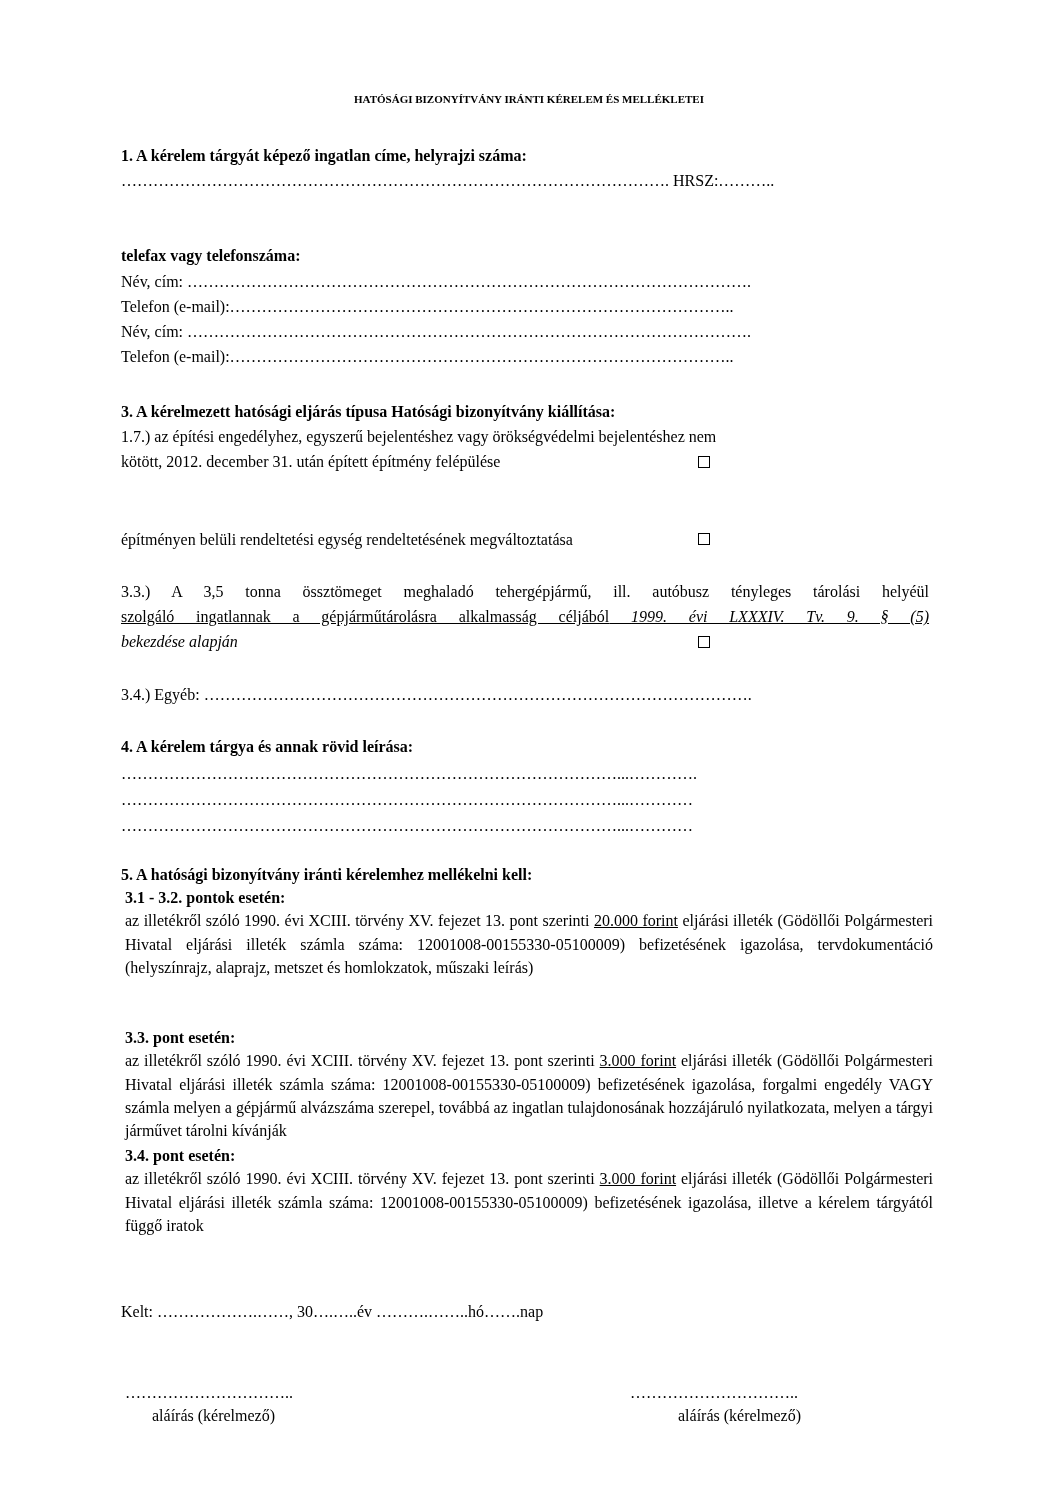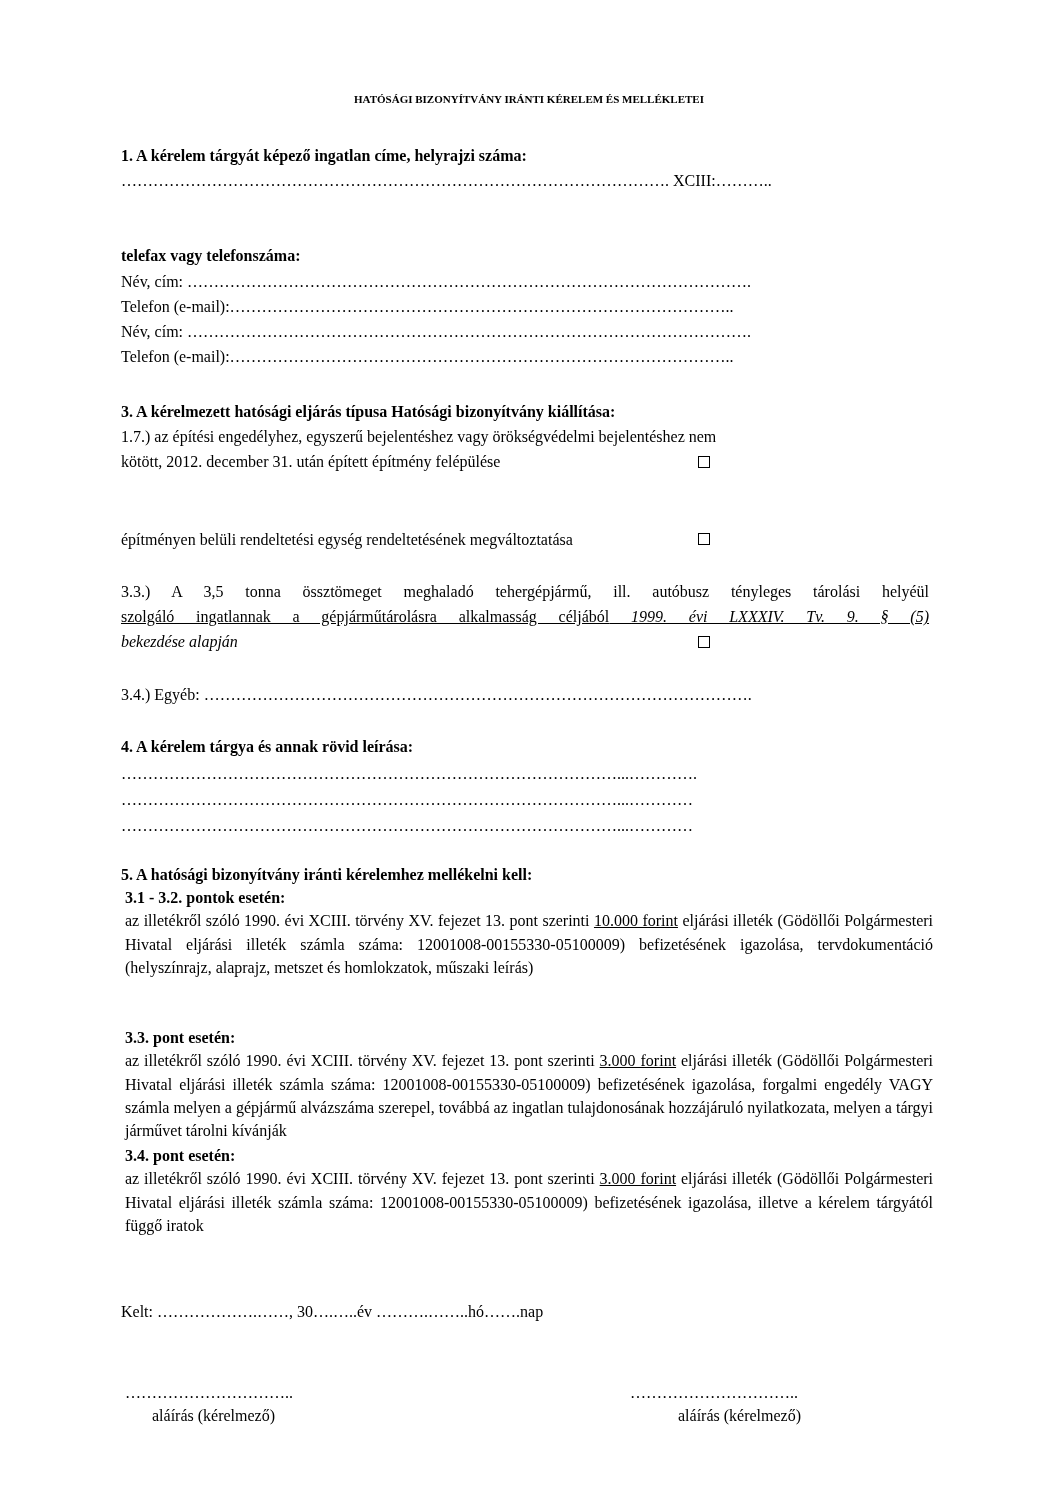--- a/index.html
+++ b/index.html
@@ -19,21 +19,21 @@
 </head>
 <body>
 
 <div class="page">
 
   <div class="abs title">HATÓSÁGI BIZONYÍTVÁNY IRÁNTI KÉRELEM ÉS MELLÉKLETEI</div>
 
   <div class="abs h line" style="top:146px;">1. A kérelem tárgyát képező ingatlan címe, helyrajzi száma:</div>
   <div class="abs line" style="top:171px;">
     <span>………………………………………………………………………………………….</span>
-    <span>XCIII:</span><span>………..</span>
+    <span>HRSZ:</span><span>………..</span>
   </div>
 
   <div class="abs h line" style="top:246px;">telefax vagy telefonszáma:</div>
   <div class="abs line" style="top:272px;">
     <span>Név, cím:</span>
     <span>…………………………………………………………………………………………….</span>
   </div>
   <div class="abs line" style="top:297px;">
     <span>Telefon (e-mail):</span><span>…………………………………………………………………………………..</span>
   </div>
@@ -70,21 +70,21 @@
 
   <div class="abs h line" style="top:737px;">4. A kérelem tárgya és annak rövid leírása:</div>
   <div class="abs line" style="top:764px;">…………………………………………………………………………………...………….</div>
   <div class="abs line" style="top:790px;">…………………………………………………………………………………...…………</div>
   <div class="abs line" style="top:816px;">…………………………………………………………………………………...…………</div>
 
   <div class="abs h line" style="top:865px;">5. A hatósági bizonyítvány iránti kérelemhez mellékelni kell:</div>
 
   <div class="block" style="top:886px;">
     <div class="h">3.1 - 3.2. pontok esetén:</div>
-    <div style="text-align:justify;"><span>az illetékről szóló 1990. évi XCIII. törvény XV. fejezet 13. pont szerinti </span><span class="u">10.000 forint</span><span> eljárási illeték (Gödöllői Polgármesteri Hivatal eljárási illeték számla száma: 12001008-00155330-05100009) befizetésének igazolása, tervdokumentáció (helyszínrajz, alaprajz, metszet és homlokzatok, műszaki leírás)</span></div>
+    <div style="text-align:justify;"><span>az illetékről szóló 1990. évi XCIII. törvény XV. fejezet 13. pont szerinti </span><span class="u">20.000 forint</span><span> eljárási illeték (Gödöllői Polgármesteri Hivatal eljárási illeték számla száma: 12001008-00155330-05100009) befizetésének igazolása, tervdokumentáció (helyszínrajz, alaprajz, metszet és homlokzatok, műszaki leírás)</span></div>
   </div>
 
   <div class="block" style="top:1026px;">
     <div class="h">3.3. pont esetén:</div>
     <div style="text-align:justify;"><span>az illetékről szóló 1990. évi XCIII. törvény XV. fejezet 13. pont szerinti </span><span class="u">3.000 forint</span><span> eljárási illeték (Gödöllői Polgármesteri Hivatal eljárási illeték számla száma: 12001008-00155330-05100009) befizetésének igazolása, forgalmi engedély VAGY számla melyen a gépjármű alvázszáma szerepel, továbbá az ingatlan tulajdonosának hozzájáruló nyilatkozata, melyen a tárgyi járművet tárolni kívánják</span></div>
   </div>
 
   <div class="block" style="top:1144px;">
     <div class="h">3.4. pont esetén:</div>
     <div style="text-align:justify;"><span>az illetékről szóló 1990. évi XCIII. törvény XV. fejezet 13. pont szerinti </span><span class="u">3.000 forint</span><span> eljárási illeték (Gödöllői Polgármesteri Hivatal eljárási illeték számla száma: 12001008-00155330-05100009) befizetésének igazolása, illetve a kérelem tárgyától függő iratok</span></div>

